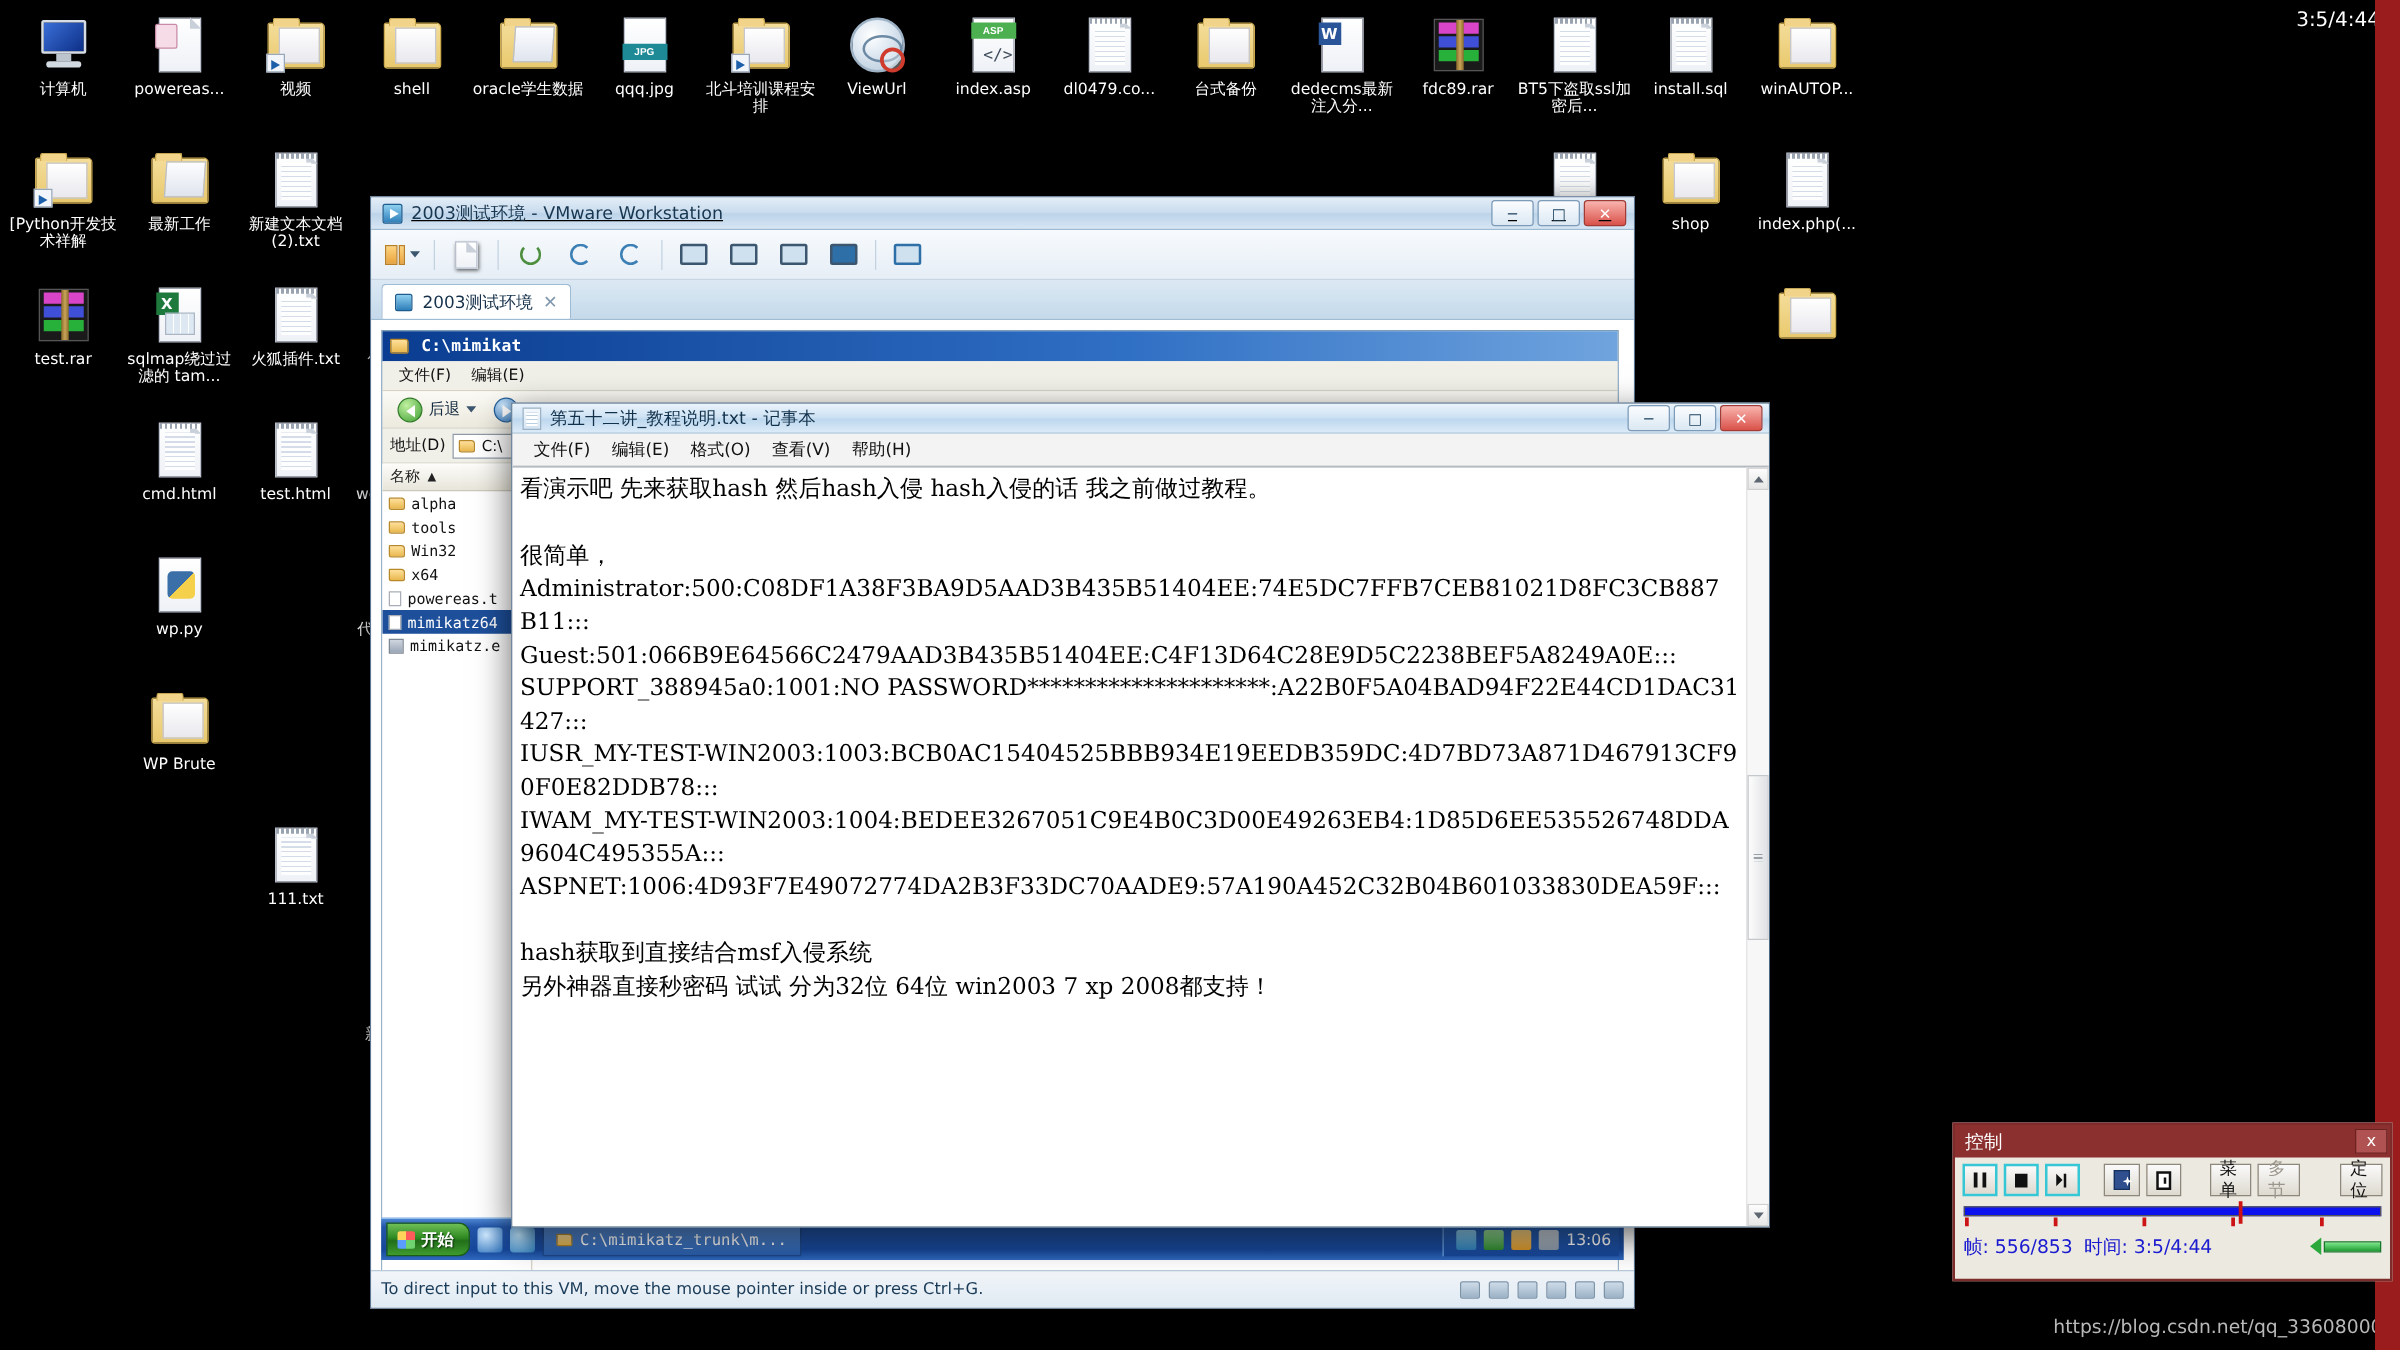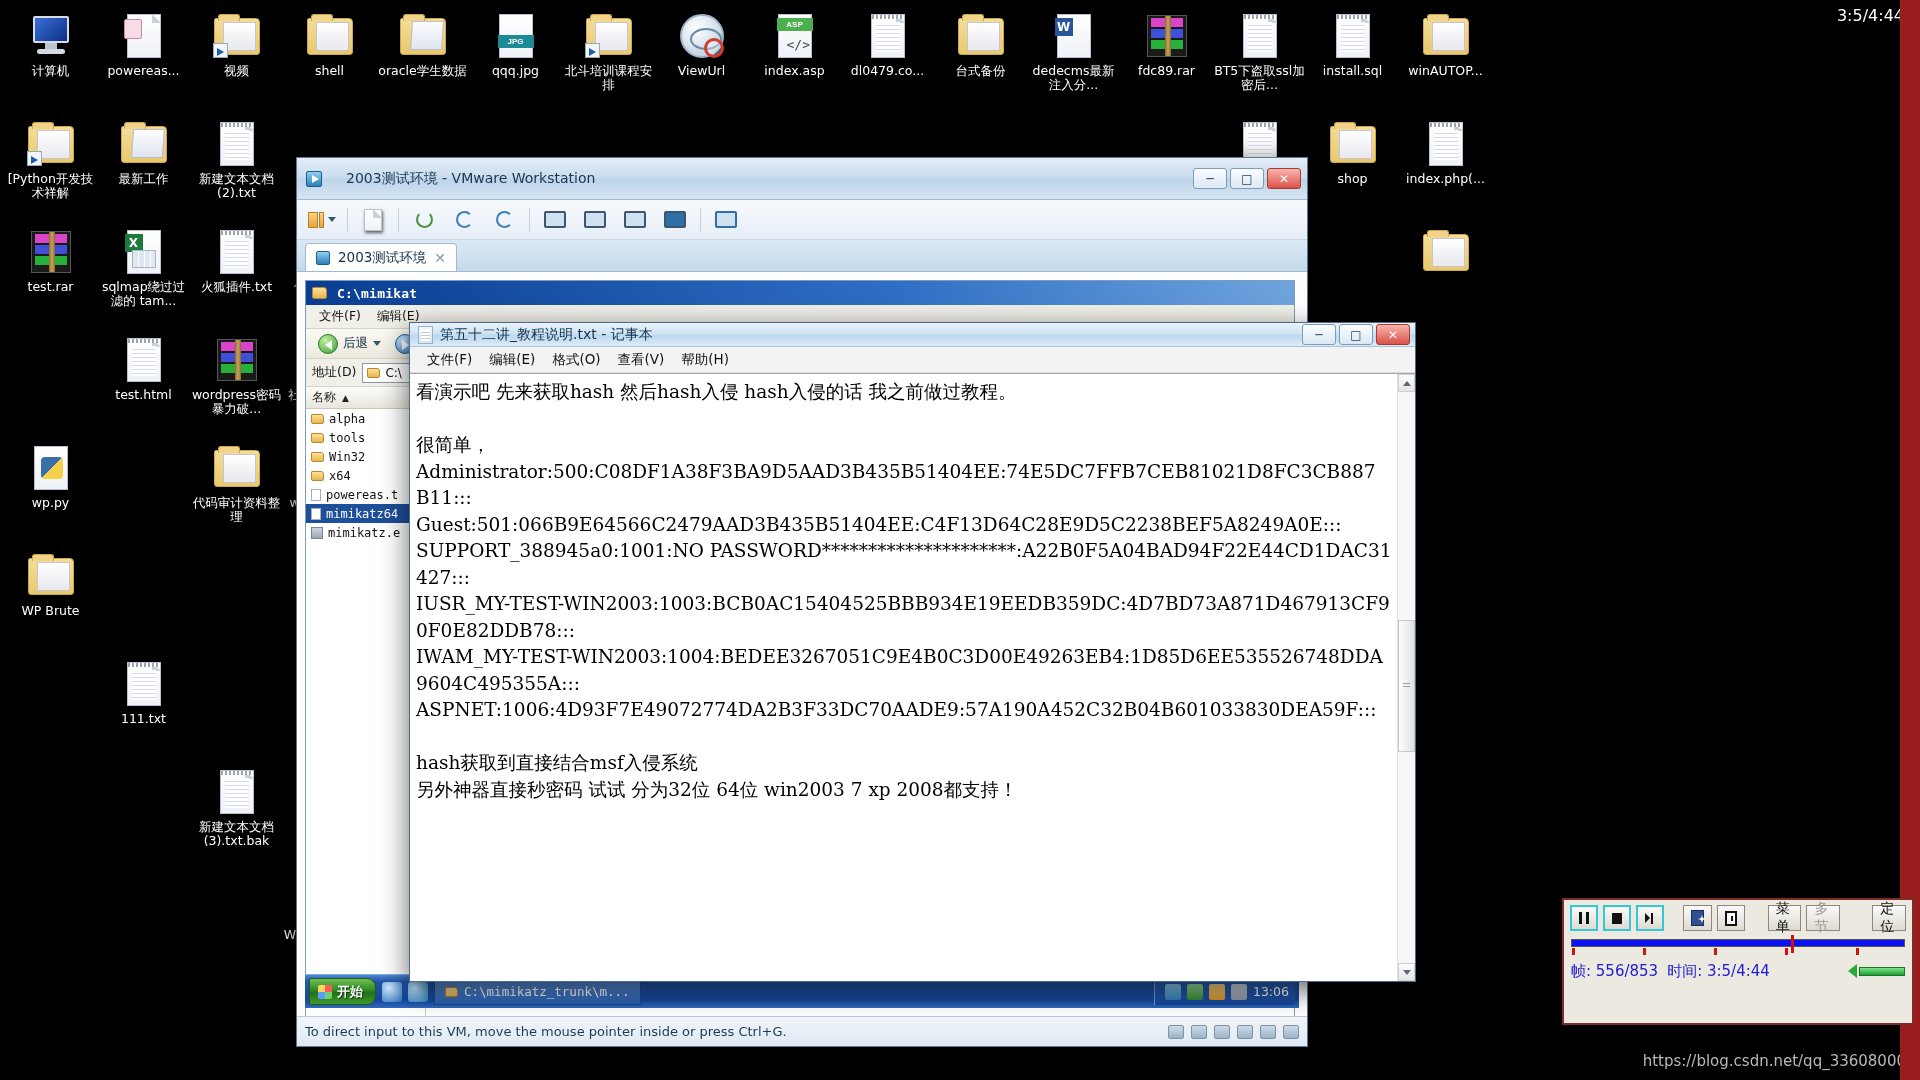--- a/index.html
+++ b/index.html
@@ -162,24 +162,24 @@
   }
 
   
   #vmware {
     position:absolute; left:296px; top:157px; width:1012px; height:890px;
     background:#eff3f7; border:1px solid #5d7691;
     box-shadow:0 6px 22px rgba(0,0,0,.65);
     display:flex; flex-direction:column;
   }
   .vm-title {
-    height:42px;
+    height:26px;
     background:linear-gradient(#e3edf7,#c9dcee 48%,#bcd3e9 52%,#d6e6f4);
     border-bottom:1px solid #9ebbd4;
-    display:flex; align-items:center; padding:0 4px 0 9px; gap:24px;
+    display:flex; align-items:center; padding:0 4px 0 9px; gap:7px;text-decoration:underline;
   }
   .vm-title .t { font-size:14px; color:#17364f; }
   .vm-ticon { width:16px;height:16px;background:linear-gradient(#8fd0f0,#2e7fba);border:1px solid #1d5c8d;border-radius:2px; position:relative;}
   .vm-ticon:after{content:"";position:absolute;left:5px;top:3px;border-left:7px solid #fff;border-top:4px solid transparent;border-bottom:4px solid transparent;}
   .wbtns { margin-left:auto; display:flex; gap:3px; padding-right:2px;}
   .wbtn {
     width:34px;height:21px;border:1px solid #7e9cb8;border-radius:3px;
     background:linear-gradient(#fbfdff,#dbe8f3);
     display:flex;align-items:center;justify-content:center;
     font-size:12px;color:#20435f;line-height:1;
@@ -588,20 +588,28 @@
       <div class="dicon"></div>
       <div class="dicon"></div>
       <div class="dicon"></div>
       <div class="dicon">
         <span class="glyph">
           <span class="ic-folder"></span>
         </span>
         <span class="lbl"></span>
       </div>
       <div class="dicon"></div>
+      <div class="dicon">
+        <span class="glyph">
+          <span class="ic-doc ic-txt">
+            <span class="topbar"></span>
+          </span>
+        </span>
+        <span class="lbl">cmd.html</span>
+      </div>
       <div class="dicon">
         <span class="glyph">
           <span class="ic-doc ic-txt">
             <span class="topbar"></span>
           </span>
         </span>
         <span class="lbl">test.html</span>
       </div>
       <div class="dicon">
         <span class="glyph">
@@ -1051,20 +1059,24 @@
           <div class="sb-thumb"></div>
         </div>
         <div class="sb-arrow dn">
             <i></i>
           </div>
       </div>
     </div>
   </div>
 
   <div id="ctrl">
+    <div class="ctrl-title">
+      <span class="t">控制</span>
+      <span class="ctrl-x">x</span>
+    </div>
     <div class="ctrl-row" id="ctrlRow">
         <span class="cb tq">
           <span class="glyph-pause"></span>
         </span>
         <span class="cb tq">
           <span class="glyph-stop"></span>
         </span>
         <span class="cb tq">
           <span class="glyph-ff">
             <i></i>

